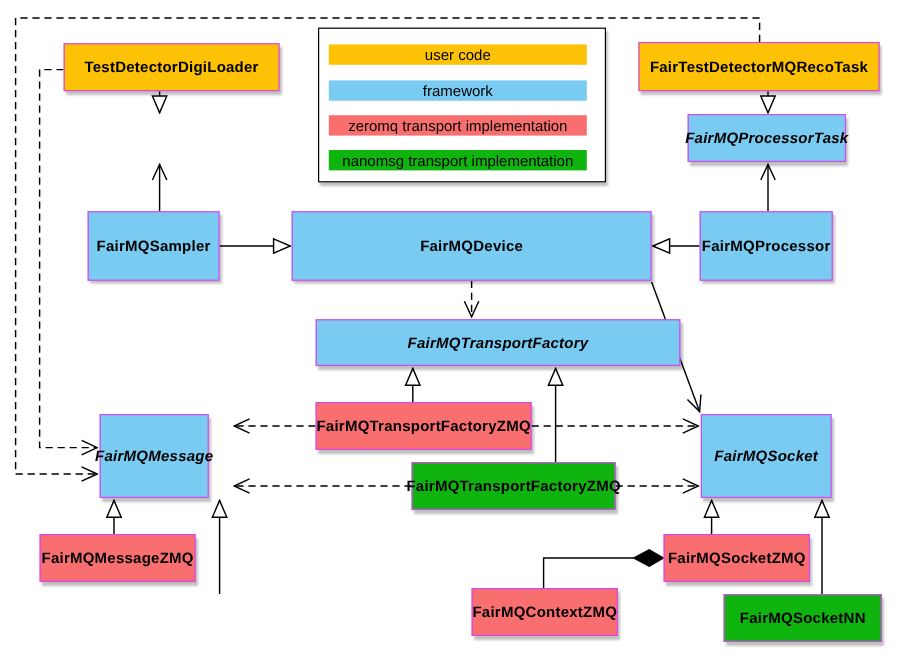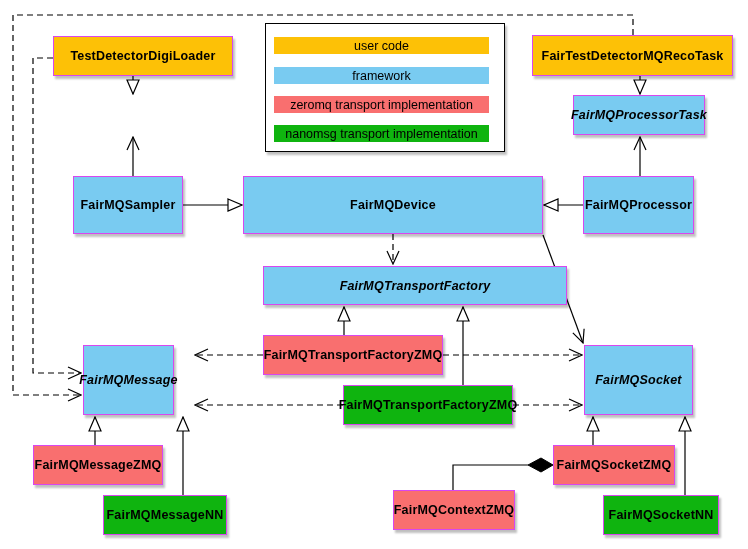--- a/index.html
+++ b/index.html
@@ -111,21 +111,20 @@
   <div class="node cat-zeromq" style="left:263px;top:335px;width:180px;height:40px">FairMQTransportFactoryZMQ</div>
 
   <div class="node cat-nanomsg" style="left:343px;top:385px;width:170px;height:40px">FairMQTransportFactoryZMQ</div>
 
   <div class="node cat-framework abstract" style="left:83px;top:345px;width:91px;height:70px">FairMQMessage</div>
 
   <div class="node cat-framework abstract" style="left:584px;top:345px;width:109px;height:70px">FairMQSocket</div>
 
   <div class="node cat-zeromq" style="left:33px;top:445px;width:130px;height:40px">FairMQMessageZMQ</div>
 
-  <div class="node cat-nanomsg" style="left:103px;top:495px;width:124px;height:40px">FairMQMessageNN</div>
 
   <div class="node cat-zeromq" style="left:553px;top:445px;width:122px;height:40px">FairMQSocketZMQ</div>
 
   <div class="node cat-zeromq" style="left:393px;top:490px;width:122px;height:40px">FairMQContextZMQ</div>
 
-  <div class="node cat-nanomsg" style="left:603px;top:495px;width:116px;height:40px">FairMQSocketNN</div>
+  <div class="node cat-nanomsg" style="left:603px;top:495px;width:132px;height:40px">FairMQSocketNN</div>
 
 </div>
 
 </body></html>

